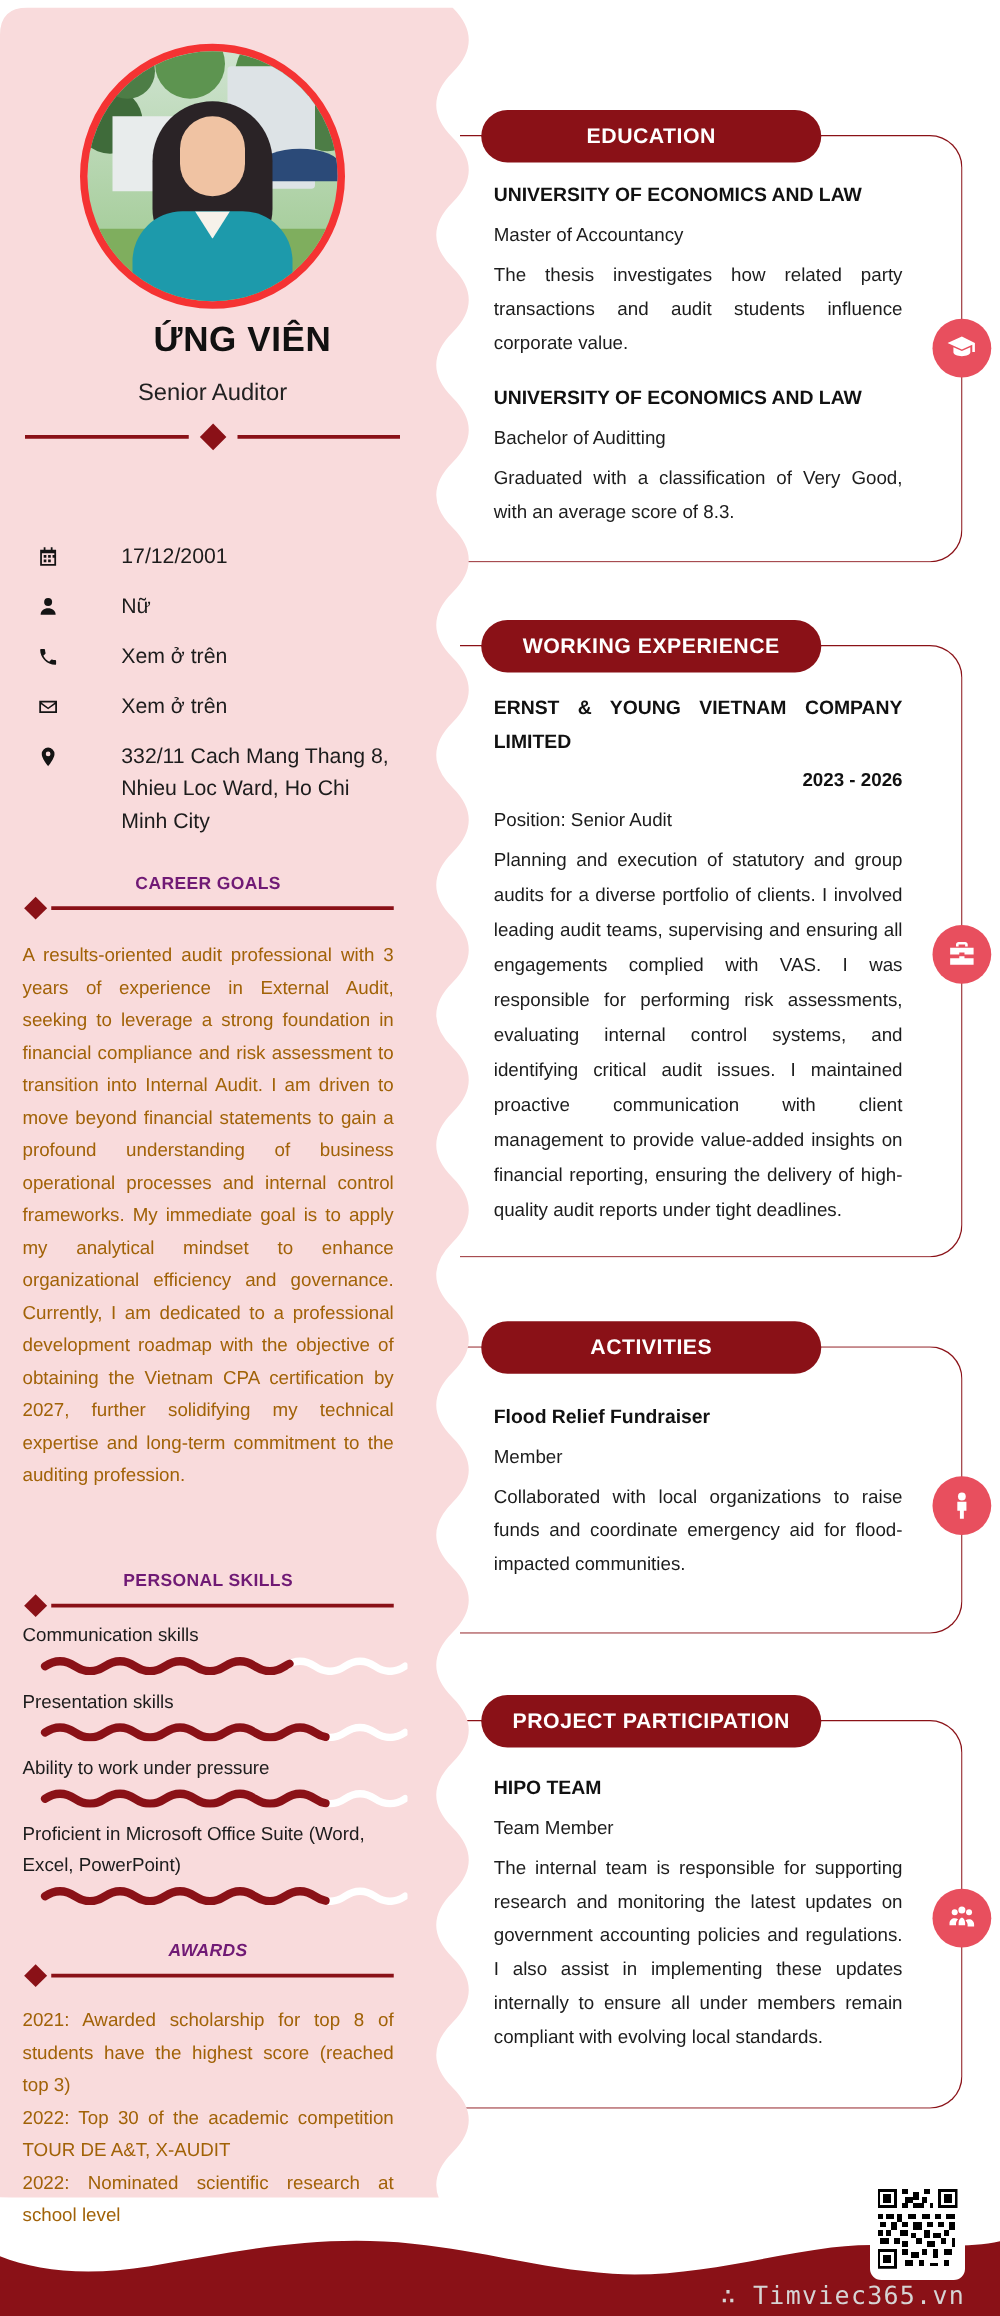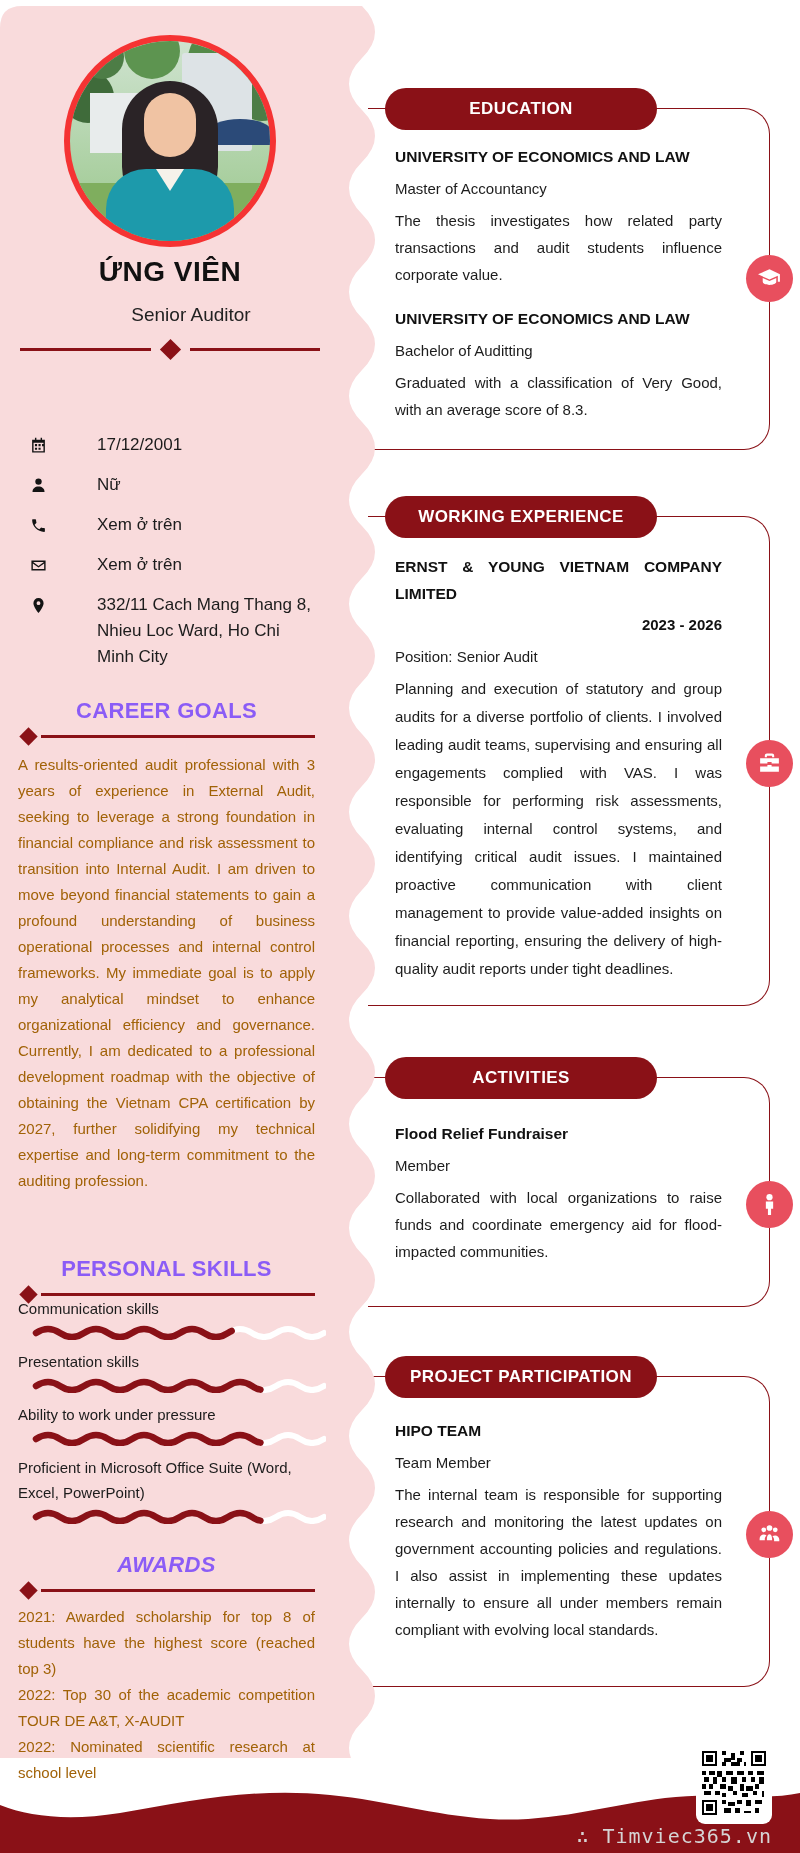--- a/index.html
+++ b/index.html
@@ -30,21 +30,21 @@
   .top-divider{left:20px;top:340px;width:300px;height:18px;display:flex;align-items:center;}
   .top-divider .ln{flex:1;height:3px;background:#8a1117;}
   .diamond{width:15px;height:15px;background:#8a1117;transform:rotate(45deg);margin:0 12px;flex:0 0 auto;}
 
   .contact{left:30px;top:432px;width:288px;}
   .contact-row{display:flex;margin-bottom:14px;line-height:26px;font-size:17px;gap:33px;}
   .contact-row .cicon{width:20px;height:26px;flex:0 0 20px;margin-right:14px;display:flex;align-items:center;}
   .cicon svg{width:17px;height:17px;fill:#141414;}
 
   .side-heading{position:absolute;z-index:3;left:18px;width:297px;}
-  .side-heading .ht{text-align:center;font-size:22px;font-weight:bold;color:#8b5cf6;letter-spacing:.3px;}
+  .side-heading .ht{text-align:center;font-size:14px;font-weight:bold;color:#701a75;letter-spacing:.3px;}
   .side-rule{display:flex;align-items:center;margin-top:6px;}
   .side-rule .dm{width:13px;height:13px;background:#8a1117;transform:rotate(45deg);flex:0 0 auto;margin-left:4px;}
   .side-rule .ln{flex:1;height:2.5px;background:#8a1117;margin-left:6px;}
 
   .side-body{position:absolute;z-index:3;left:18px;width:297px;font-size:15px;line-height:26px;
              text-align:justify;color:#a16207;}
 
   .skills{position:absolute;z-index:3;left:18px;top:1296px;width:300px;}
   .skill-label{font-size:15px;line-height:25px;}
   .skill-bar{margin:3px 0 9px 14px;display:block;}
@@ -92,22 +92,22 @@
     <div class="ph-bldg"></div>
     <div class="ph-bldg2"></div>
     <div class="ph-grass"></div>
     <div class="ph-awning"></div>
     <div class="ph-hair"></div>
     <div class="ph-face"></div>
     <div class="ph-body"></div>
     <div class="ph-collar"></div>
   </div>
 
-  <div class="left-content name" style="position:absolute;">ỨNG VIÊN</div>
-  <div class="left-content job-title" style="position:absolute;margin-left:21px;">Senior Auditor</div>
+  <div class="left-content name" style="position:absolute;padding-left:24px;">ỨNG VIÊN</div>
+  <div class="left-content job-title" style="position:absolute;">Senior Auditor</div>
 
   <div class="left-content top-divider" style="position:absolute;">
     <div class="ln"></div>
       <div class="diamond"></div>
       <div class="ln"></div>
   </div>
 
   <div class="left-content contact" style="position:absolute;">
     <div class="contact-row">
       <span class="cicon">

